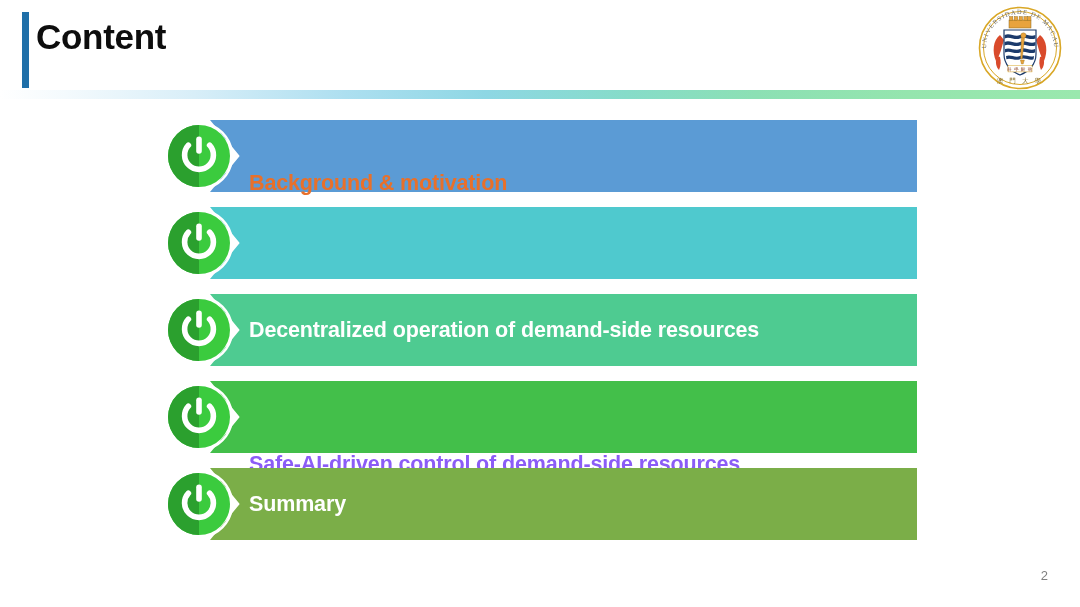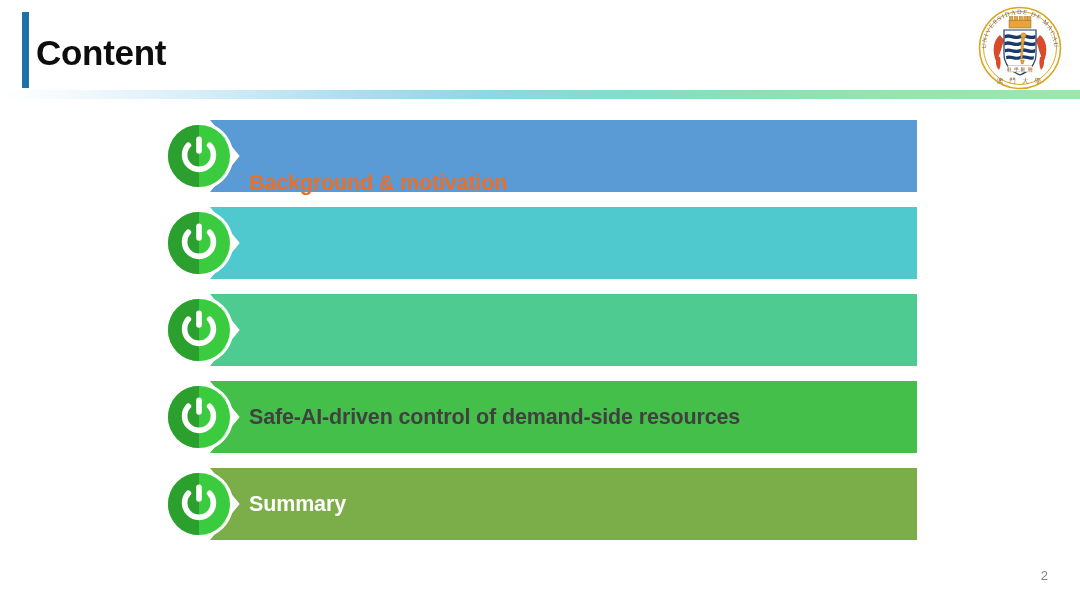--- a/index.html
+++ b/index.html
@@ -24,21 +24,21 @@
     position: absolute;
     left: 22px;
     top: 12px;
     width: 7px;
     height: 76px;
     background: #1F6FA8;
   }
   #page-title {
     position: absolute;
     left: 36px;
-    top: 32px;
+    top: 16px;
     font-size: 35px;
     font-weight: bold;
     color: #0d0d0d;
     letter-spacing: -0.3px;
     line-height: 1.2;
     white-space: nowrap;
   }
 
   
   #header-divider {
@@ -208,33 +208,34 @@
         <div class="row-bar" style="background: rgb(78, 203, 145);"></div>
         <div class="power-icon">
           <svg width="68" height="68" viewBox="0 0 68 68" xmlns="http://www.w3.org/2000/svg">
             <circle cx="34" cy="34" r="33" fill="none" stroke="#FFFFFF" stroke-width="2.4"></circle>
             <circle cx="34" cy="34" r="31" fill="#3BCB3E"></circle>
             <path d="M34 3 A31 31 0 0 0 34 65 Z" fill="#2BA02E"></path>
             <path d="M23.4 23.2 A14.4 14.4 0 1 0 44.6 23.2" fill="none" stroke="#FFFFFF" stroke-width="5.6" stroke-linecap="round"></path>
             <rect x="31.2" y="14.4" width="5.6" height="17.4" rx="2.8" fill="#FFFFFF"></rect>
           </svg>
         </div>
+        <div class="row-label" style="color: rgb(255, 255, 255);">Decentralized operation of demand-side resources</div>
       </div>
       <div class="content-row" style="top: 381px; height: 72px;">
         <div class="row-bar" style="background: rgb(67, 191, 74);"></div>
         <div class="power-icon">
           <svg width="68" height="68" viewBox="0 0 68 68" xmlns="http://www.w3.org/2000/svg">
             <circle cx="34" cy="34" r="33" fill="none" stroke="#FFFFFF" stroke-width="2.4"></circle>
             <circle cx="34" cy="34" r="31" fill="#3BCB3E"></circle>
             <path d="M34 3 A31 31 0 0 0 34 65 Z" fill="#2BA02E"></path>
             <path d="M23.4 23.2 A14.4 14.4 0 1 0 44.6 23.2" fill="none" stroke="#FFFFFF" stroke-width="5.6" stroke-linecap="round"></path>
             <rect x="31.2" y="14.4" width="5.6" height="17.4" rx="2.8" fill="#FFFFFF"></rect>
           </svg>
         </div>
-        <div class="row-label" style="color: #404040;">Safe-AI-driven control of demand-side resources</div>
+        <div class="row-label" style="color: #8b5cf6; margin-top: 47px;">Safe-AI-driven control of demand-side resources</div>
       </div>
       <div class="content-row" style="top: 468px; height: 72px;">
         <div class="row-bar" style="background: rgb(123, 174, 72);"></div>
         <div class="power-icon">
           <svg width="68" height="68" viewBox="0 0 68 68" xmlns="http://www.w3.org/2000/svg">
             <circle cx="34" cy="34" r="33" fill="none" stroke="#FFFFFF" stroke-width="2.4"></circle>
             <circle cx="34" cy="34" r="31" fill="#3BCB3E"></circle>
             <path d="M34 3 A31 31 0 0 0 34 65 Z" fill="#2BA02E"></path>
             <path d="M23.4 23.2 A14.4 14.4 0 1 0 44.6 23.2" fill="none" stroke="#FFFFFF" stroke-width="5.6" stroke-linecap="round"></path>
             <rect x="31.2" y="14.4" width="5.6" height="17.4" rx="2.8" fill="#FFFFFF"></rect>

